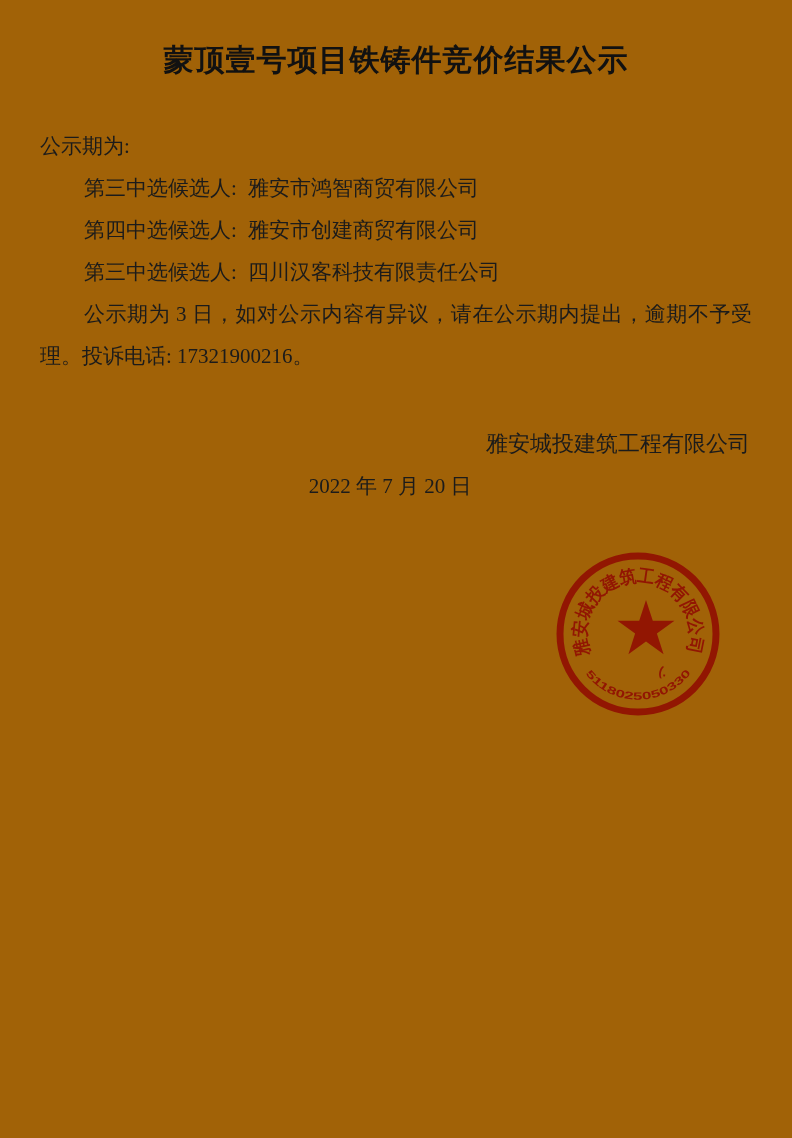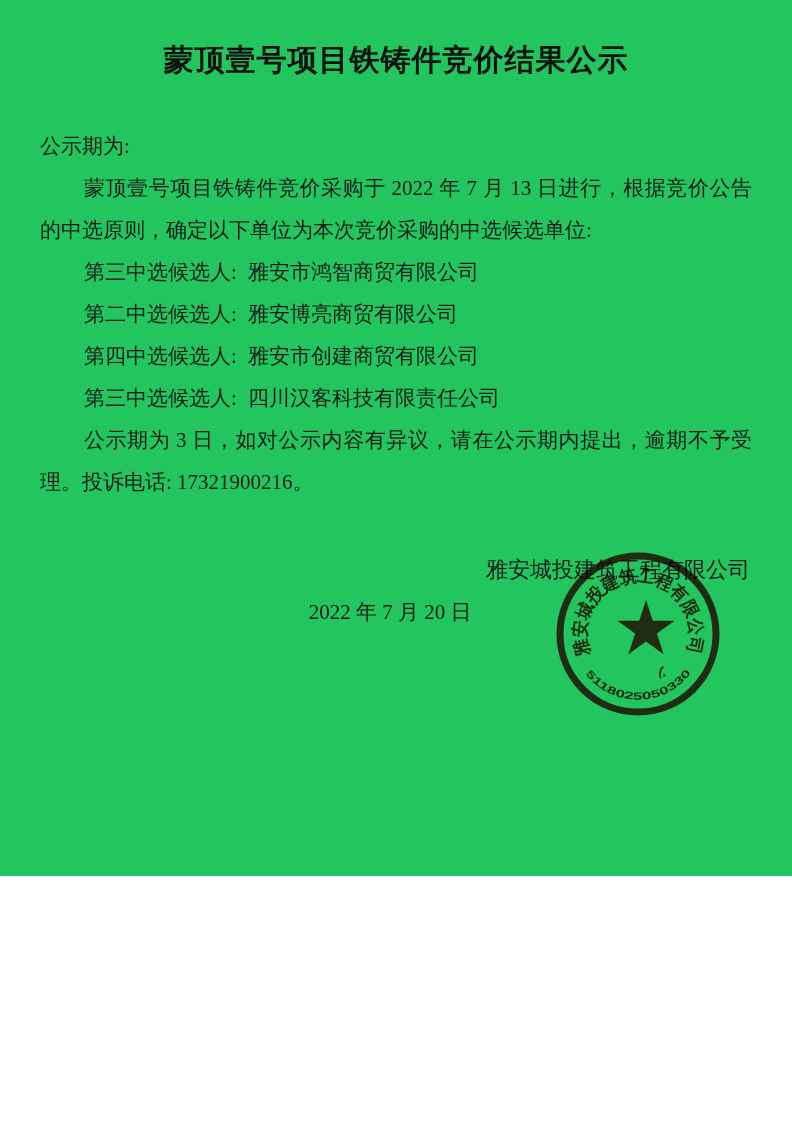--- a/index.html
+++ b/index.html
@@ -1,19 +1,19 @@
 <!DOCTYPE html>
 <html><head>
 <meta charset="utf-8">
 <style>
   html,body { margin:0; padding:0; background:#ffffff; }
   .page {
     position:relative;
-    width:792px; height:876px;
-    background:#22c55e;
+    width:792px; height:1138px;
+    background:#a16207;
     overflow:hidden;
     font-family:"Liberation Serif","DejaVu Serif",serif;
     color:#1b1b1b;
   }
   .title {
     padding-top:40px;
     text-align:center;
     font-family:"Liberation Sans","DejaVu Sans",sans-serif;
     font-weight:bold;
     font-size:30px;
@@ -69,29 +69,24 @@
 <body>
 
 <div class="page">
 
   <div class="title">蒙顶壹号项目铁铸件竞价结果公示</div>
 
   <div class="content">
 
     <div class="greeting">公示期为:</div>
 
-    <p class="para">蒙顶壹号项目铁铸件竞价采购于 2022 年 7 月 13 日进行，根据竞价公告的中选原则，确定以下单位为本次竞价采购的中选候选单位:</p>
 
     <div class="candidate">
       <span class="label">第三中选候选人:</span>
       <span class="name">雅安市鸿智商贸有限公司</span>
-    </div>
-    <div class="candidate">
-      <span class="label">第二中选候选人:</span>
-      <span class="name">雅安博亮商贸有限公司</span>
     </div>
     <div class="candidate">
       <span class="label">第四中选候选人:</span>
       <span class="name">雅安市创建商贸有限公司</span>
     </div>
     <div class="candidate">
       <span class="label">第三中选候选人:</span>
       <span class="name">四川汉客科技有限责任公司</span>
     </div>
 

